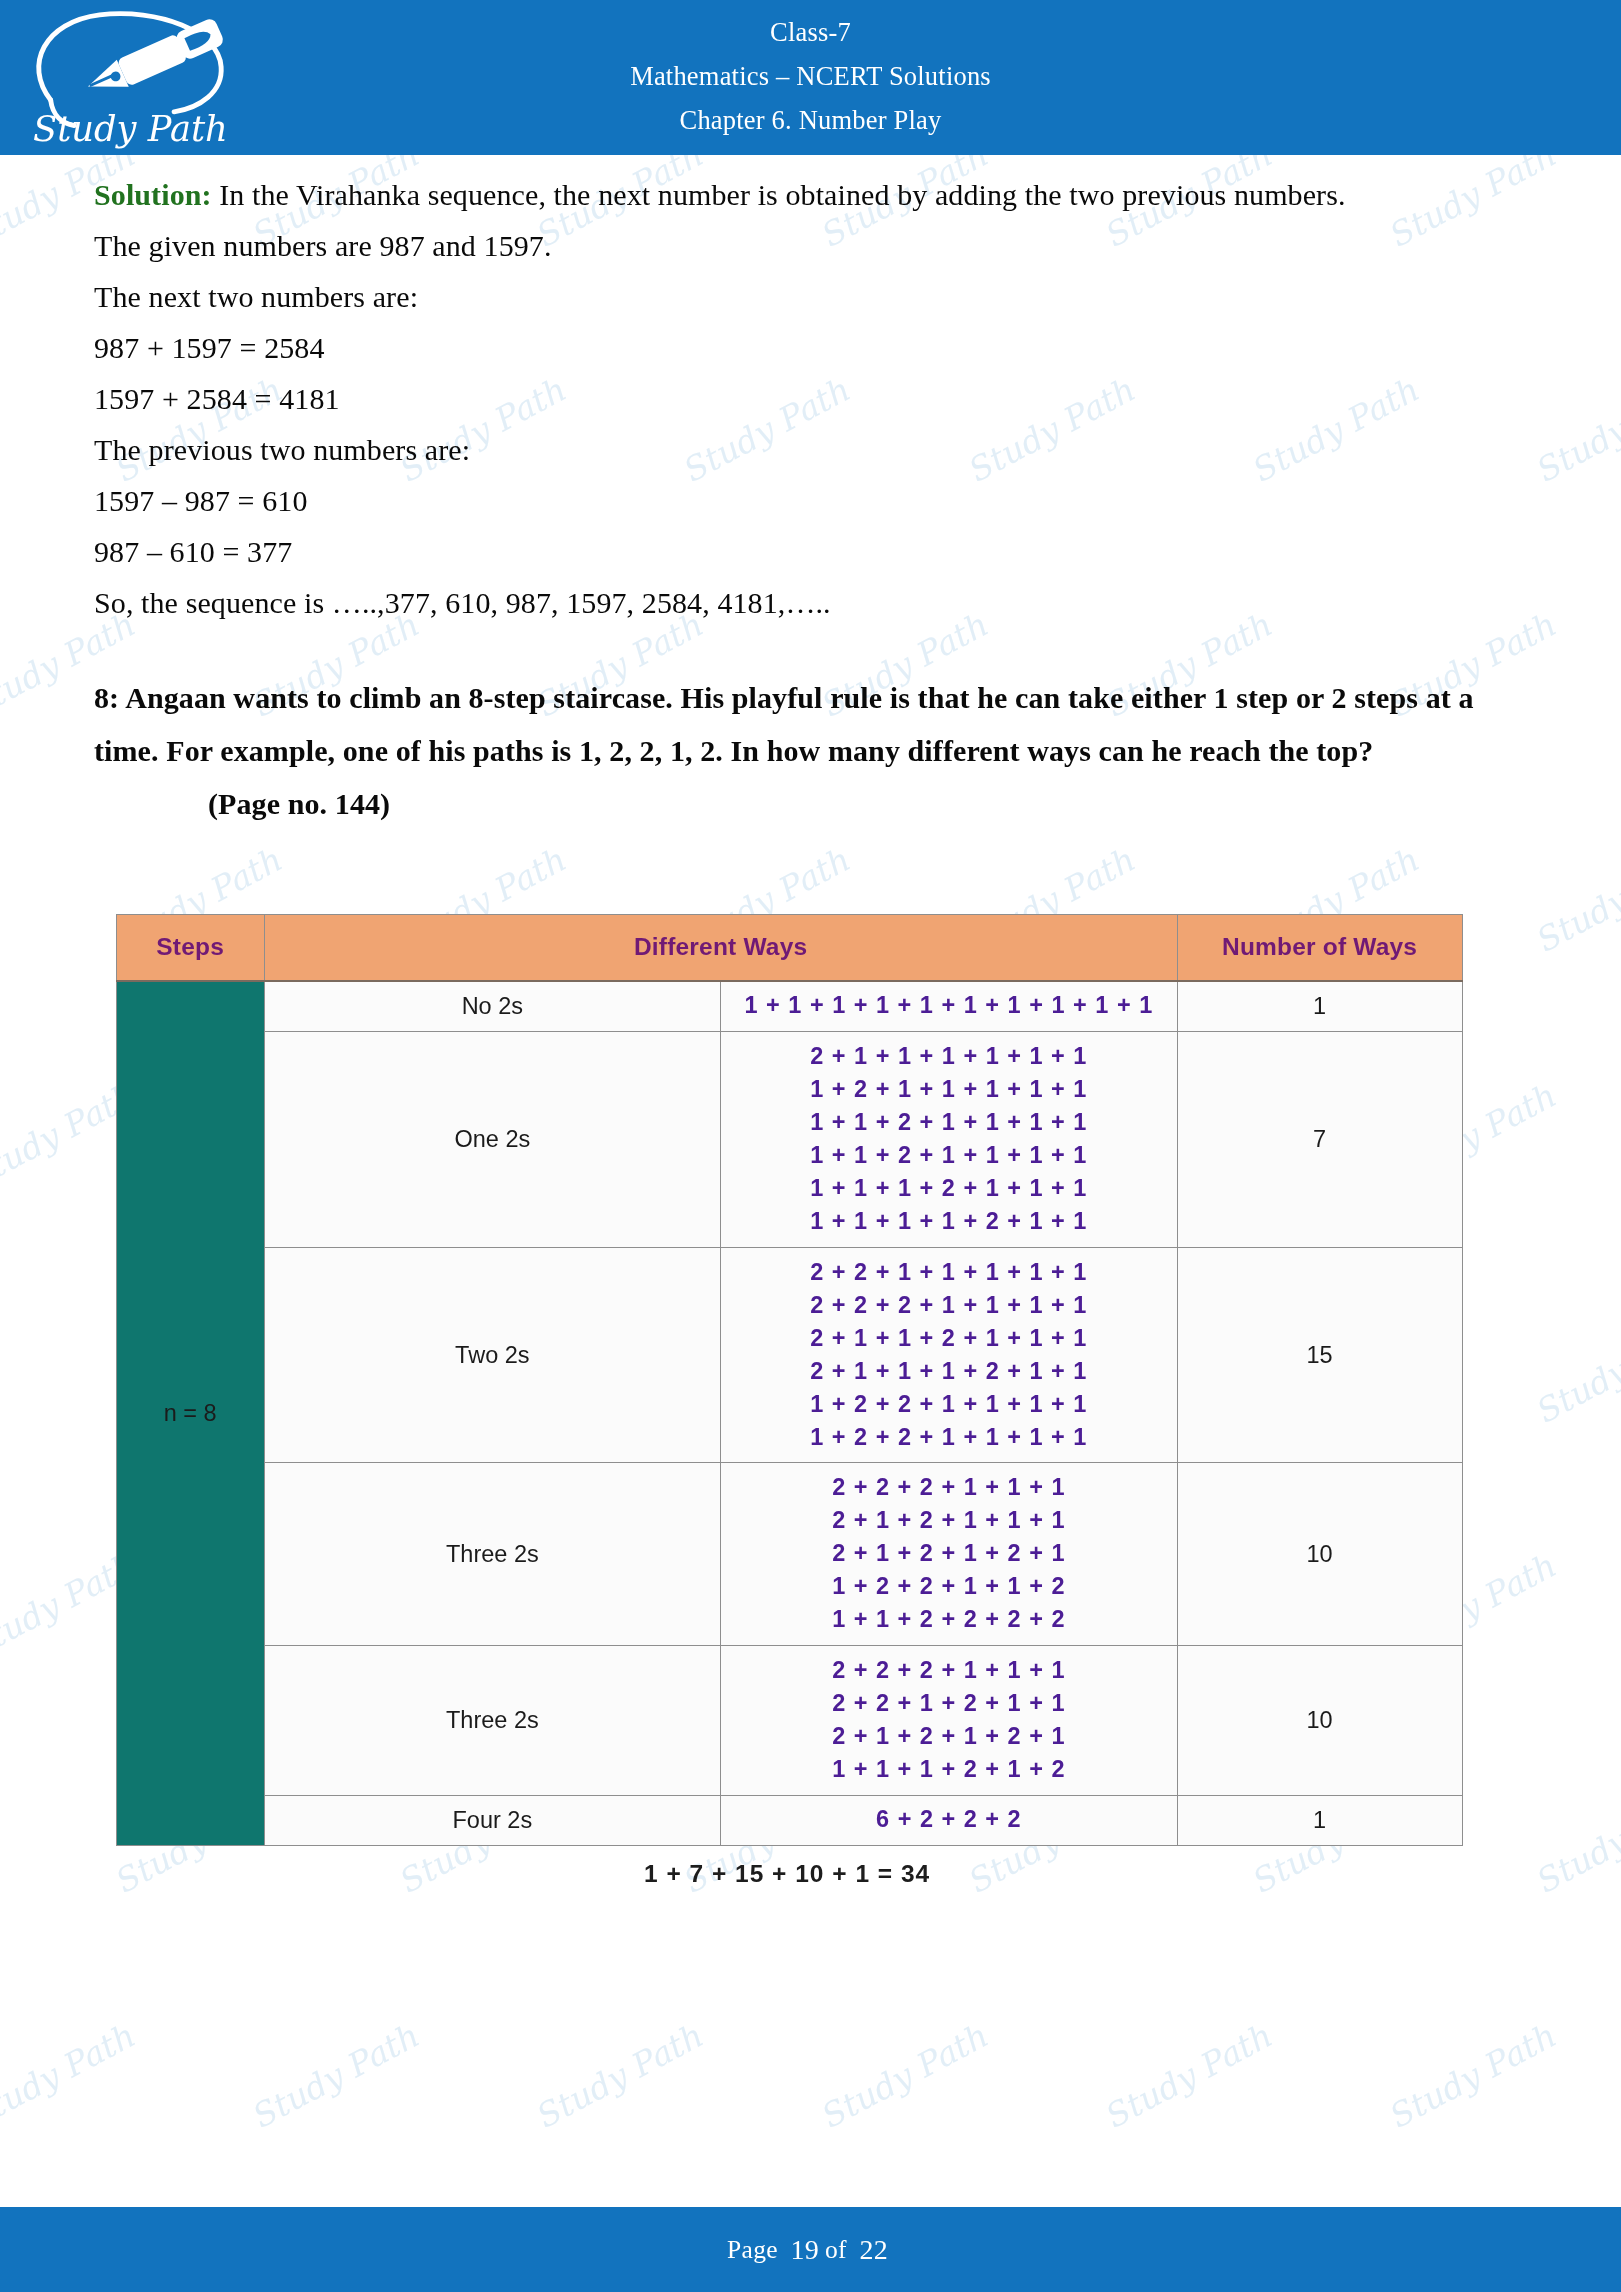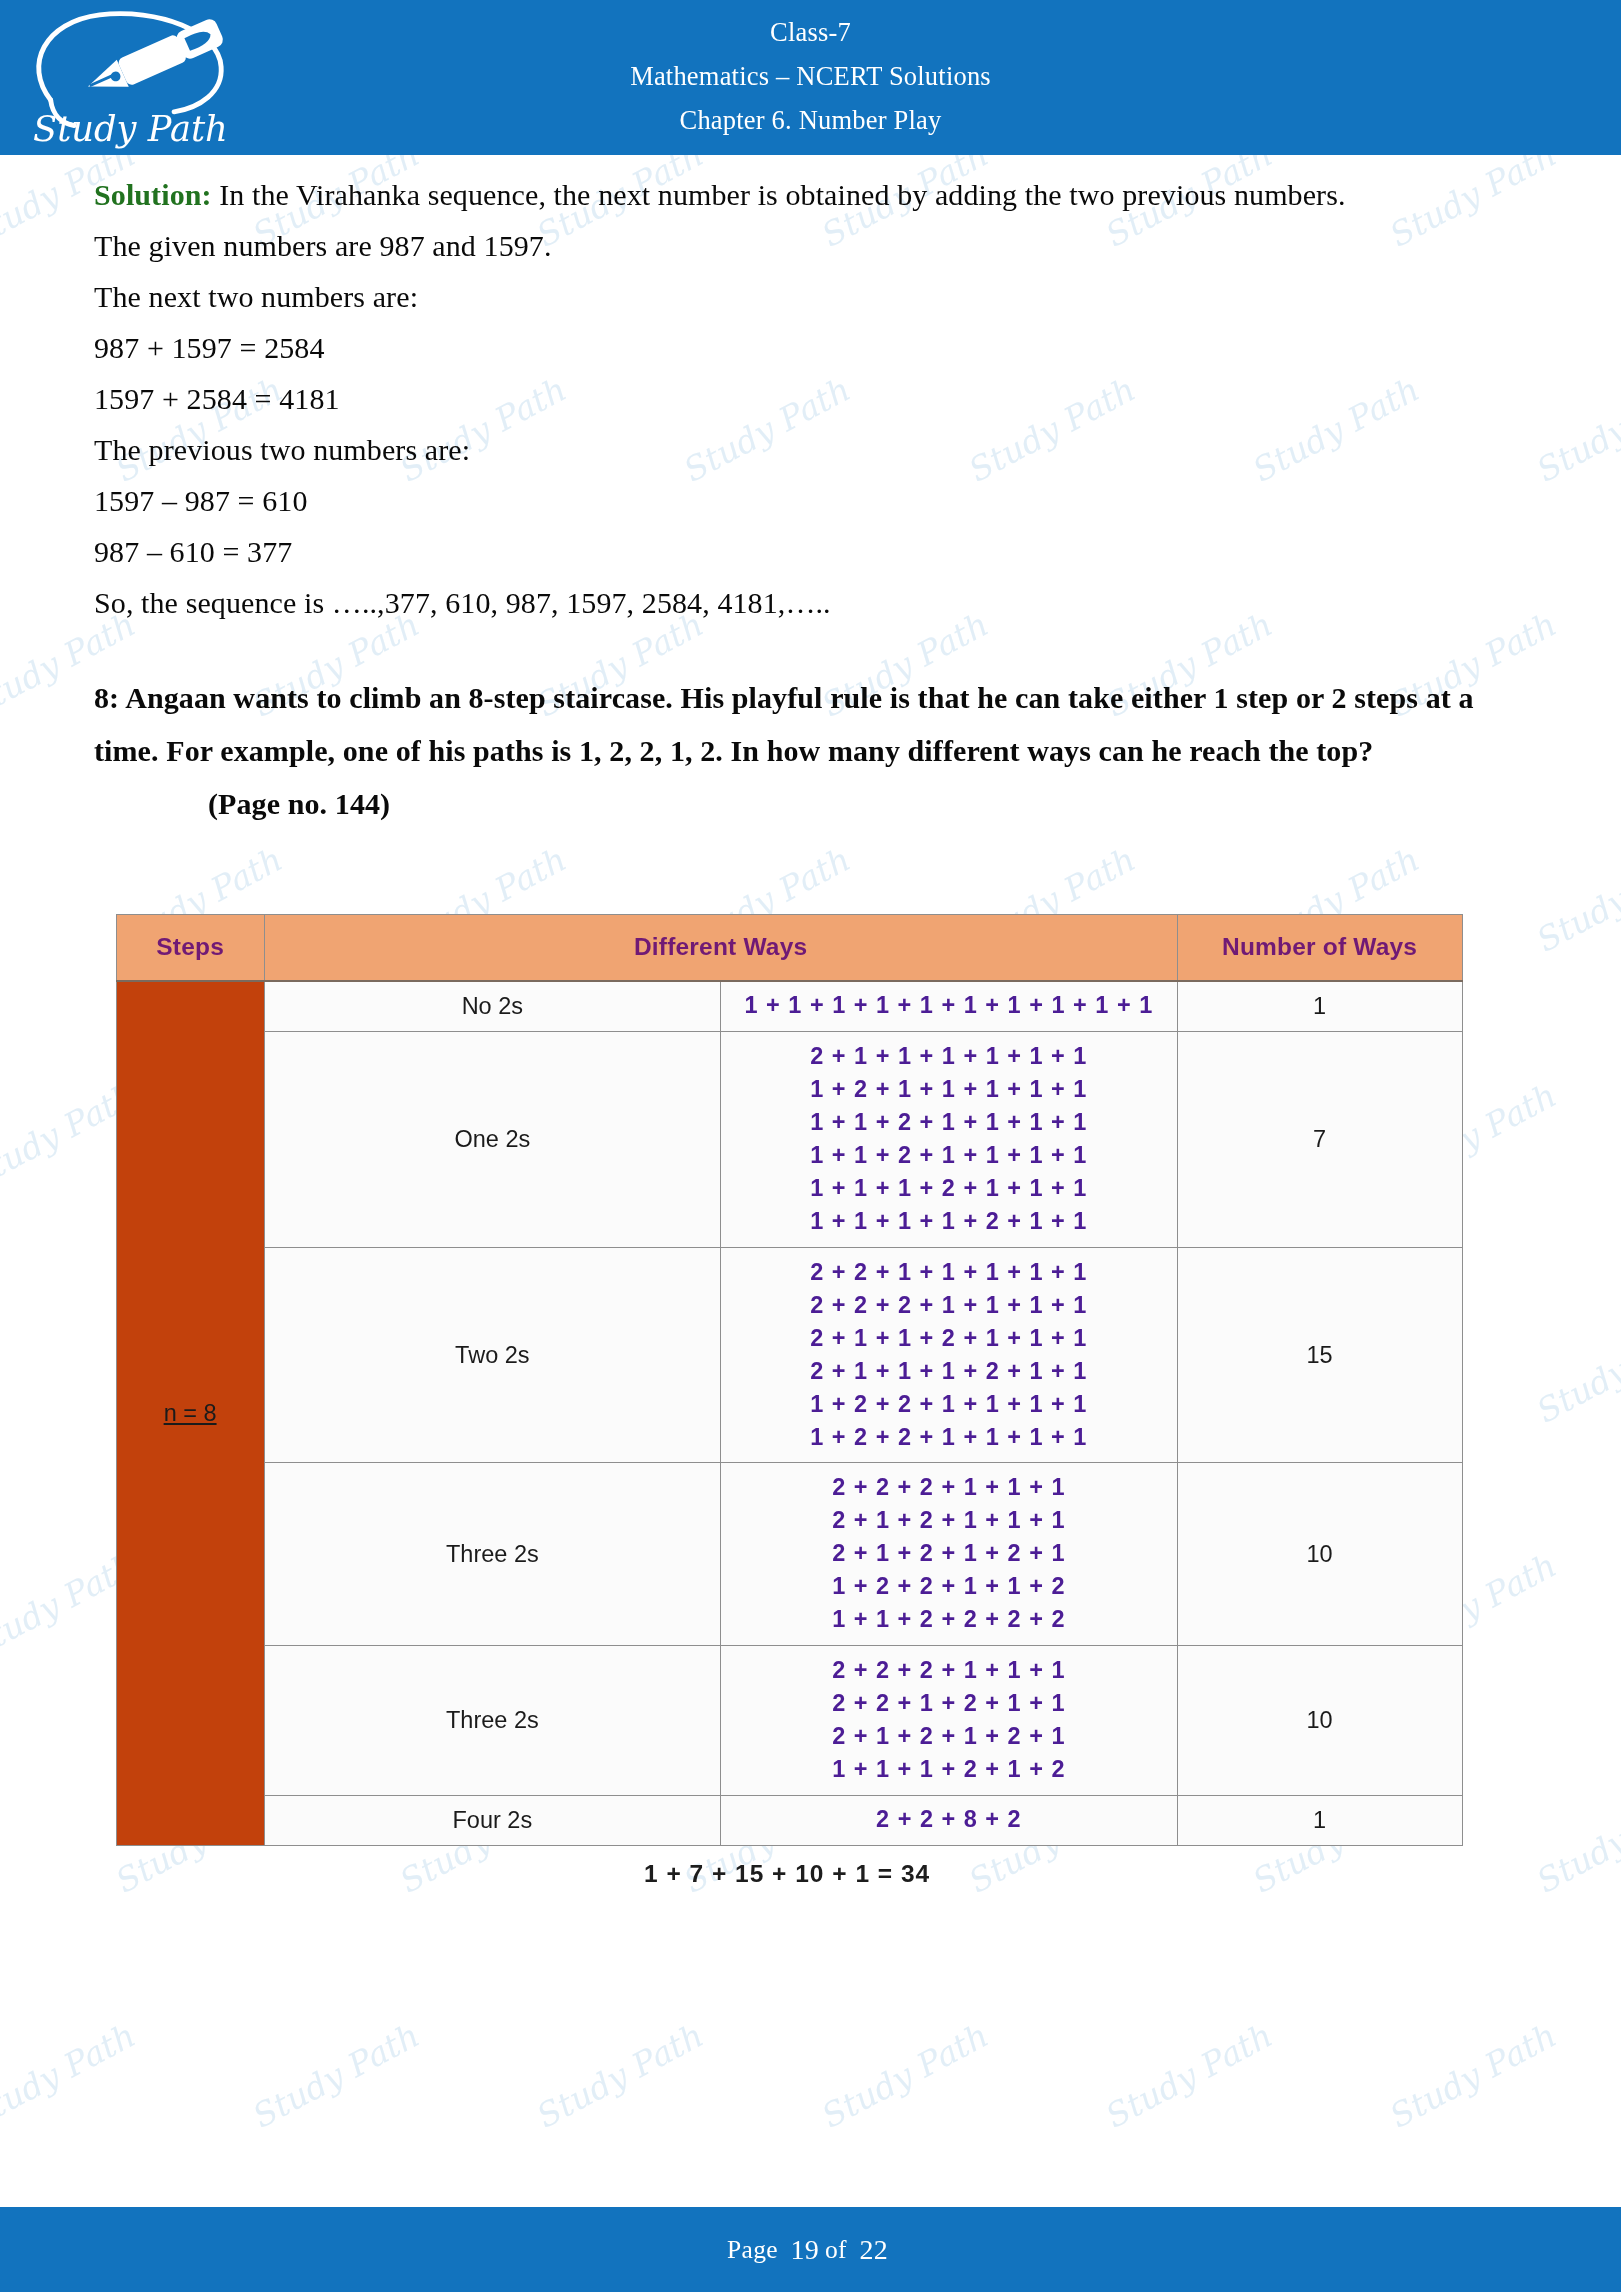--- a/index.html
+++ b/index.html
@@ -134,21 +134,21 @@
     font-size: 24.5px;
     text-align: center;
     height: 65px;
     letter-spacing: 0.2px;
     border-bottom: 2px solid #7a6a5e !important;
   }
   .hdr.steps-h { width: 147px; }
   .hdr.ways-h  { width: 912px; margin-top: 14px; }
   .hdr.num-h   { width: 284px; }
 
-  .col-steps  { width: 147px; background: #c2410c; text-decoration: underline; }
+  .col-steps  { width: 147px; background: #0f766e; }
   .col-group  { width: 201px; background: #fbfbfb; }
   .col-expr   { width: 711px; background: #fbfbfb; }
   .col-num    { width: 284px; background: #fbfbfb; }
 
   td.cell {
     font-size: 23.5px;
     color: #1b1b1b;
     text-align: center;
     vertical-align: middle;
   }
@@ -391,21 +391,21 @@
                 <div class="ex">2 + 1 + 2 + 1 + 2 + 1</div>
                 <div class="ex">1 + 1 + 1 + 2 + 1 + 2</div>
               </div>
             </td>
             <td class="cell num-cell col-num">10</td>
           </tr>
           <tr class="row-sep-strong">
             <td class="cell group-cell col-group">Four 2s</td>
             <td class="cell col-expr">
               <div class="expr-list">
-                <div class="ex">2 + 2 + 8 + 2</div>
+                <div class="ex">6 + 2 + 2 + 2</div>
               </div>
             </td>
             <td class="cell num-cell col-num">1</td>
           </tr>
         </tbody>
     </table>
   </div>
 
   <div class="total-line">1 + 7 + 15 + 10 + 1 = 34</div>
 </div>

